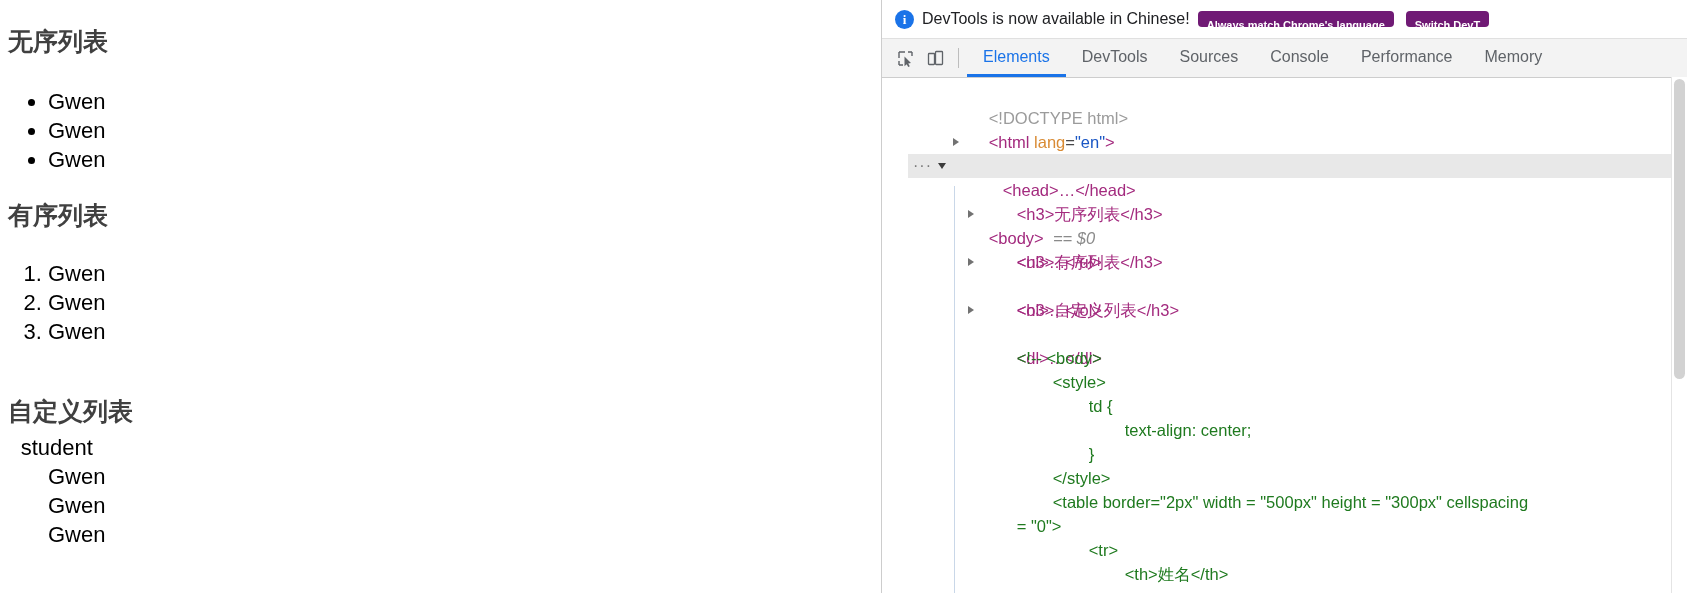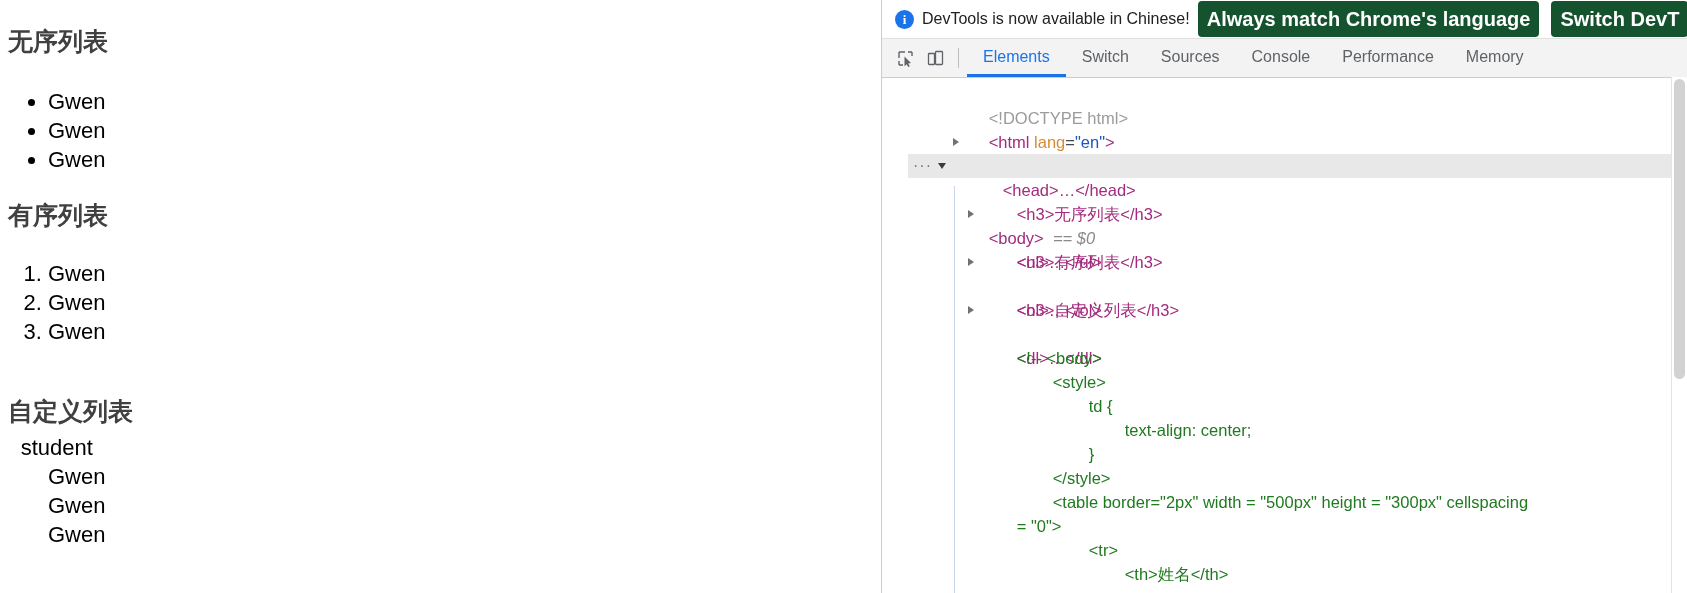--- a/index.html
+++ b/index.html
@@ -113,29 +113,29 @@
     flex: 0 0 19px;
     line-height: 1;
   }
   .banner-text {
     font-size: 16px;
     color: #202124;
     font-family: "Liberation Sans", sans-serif;
     white-space: nowrap;
   }
   .banner-btn {
-    background: #14532d;
+    background: #701a75;
     color: #ffffff;
-    font-size: 20px;
+    font-size: 11px;
     font-weight: bold;
     font-family: "Liberation Sans", sans-serif;
     border: none;
     border-radius: 4px;
     padding: 5px 9px;
-    height: 36px;
+    height: 16px;
     line-height: 18px;
     white-space: nowrap;
     cursor: pointer;
     box-sizing: border-box;
   }
   .banner-btn + .banner-btn { margin-left: 4px; text-align: center; }
 
   
   .tabbar {
     height: 38px;
@@ -316,21 +316,21 @@
       </div>
       <div class="tool-btn">
         <svg width="17" height="17" viewBox="0 0 17 17" aria-hidden="true">
           <rect x="1.5" y="3.5" width="6" height="11" rx="0.8" stroke="#5f6368" stroke-width="1.3" fill="none"></rect>
           <rect x="8.5" y="1.5" width="7" height="13" rx="0.8" stroke="#5f6368" stroke-width="1.3" fill="none"></rect>
         </svg>
       </div>
       <div class="tool-sep"></div>
 
       <div class="tab active">Elements</div>
-      <div class="tab">Switch</div>
+      <div class="tab">DevTools</div>
       <div class="tab">Sources</div>
       <div class="tab">Console</div>
       <div class="tab">Performance</div>
       <div class="tab">Memory</div>
     </div>
 
     <div class="domtree">
       <div class="guide"></div>
 
       <div class="node indent1">

